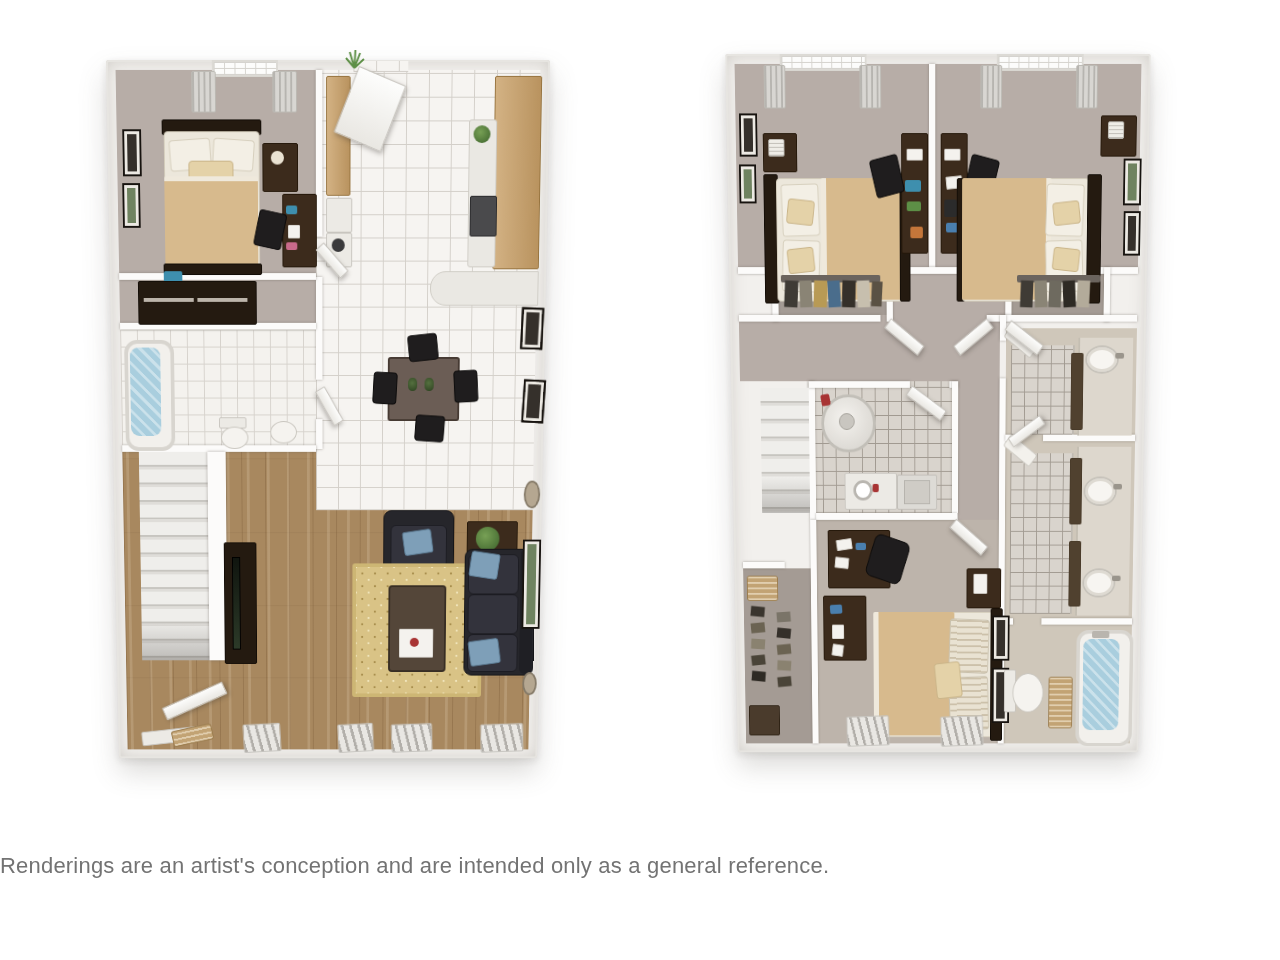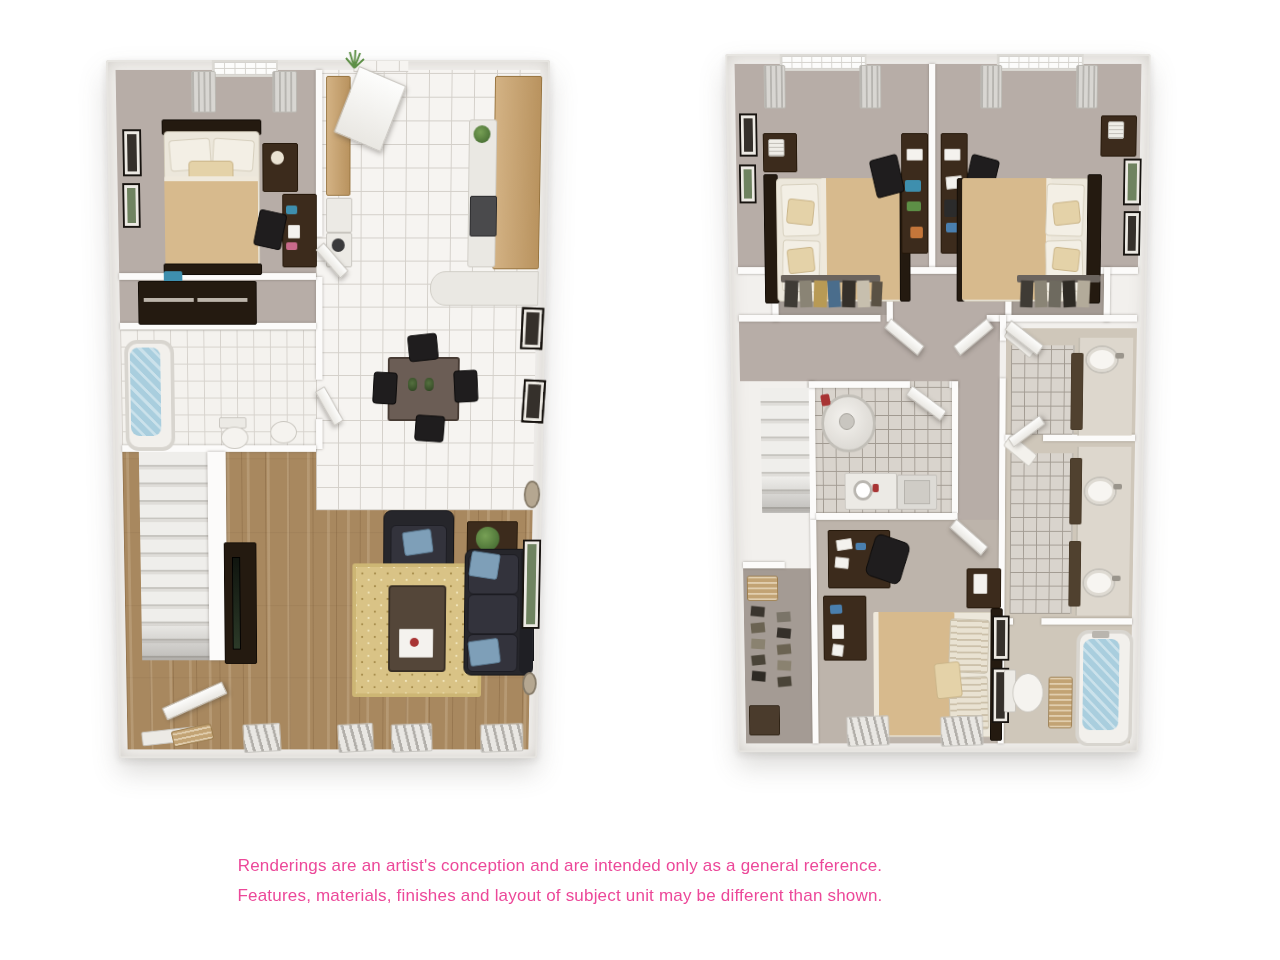--- a/index.html
+++ b/index.html
@@ -98,22 +98,22 @@
         repeating-linear-gradient(0deg,rgba(255,248,232,.5) 0 2px,transparent 2px 6px)}
   .drawers{background:#50412f;border:1px solid #32261734;border-radius:2px}
   .towel{background:#f3f1ec;border:1px solid #cfccc5;border-radius:3px}
   .rod{background:#6b645e;border-radius:2px}
   .lamp{background:#eae2d2;border:2px solid #3c2b1c;border-radius:50%}
   .lamp-sq{background:#efede7;border:1px solid #b9b6af;border-radius:2px;background-image:
         repeating-linear-gradient(0deg,rgba(150,145,138,.5) 0 1px,transparent 1px 4px)}
   .glass-r{border-right:2px solid #bfbab2}
 
   
-  .disclaimer{position:absolute;left:0;top:851px;width:1120px;text-align:center;
-        color:#ec4899;font-size:17px;line-height:30px;letter-spacing:.2px}
+  .disclaimer{position:absolute;left:0;top:851px;width:1120px;
+        color:#737373;font-size:22px;line-height:30px;letter-spacing:.2px}
   .disclaimer p{margin:0}
 </style>
 </head>
 <body>
 
 <div class="canvas">
 
   <section class="plan plan-first">
 
     <i class="f wood" style="left:10px;top:404px;width:450px;height:331px"></i>
@@ -394,15 +394,14 @@
     <i class="f white-app" style="left:312px;top:652px;width:12px;height:46px"></i>
     <i class="f toilet-b" style="left:322px;top:656px;width:34px;height:42px"></i>
     <i class="f basket" style="left:364px;top:660px;width:26px;height:56px"></i>
     <i class="f tub" style="left:396px;top:608px;width:58px;height:122px"></i>
     <i class="f water" style="left:404px;top:618px;width:42px;height:102px"></i>
     <i class="f" style="left:414px;top:609px;width:20px;height:8px;background:#b9b5ae;border-radius:2px"></i>
   </section>
 
   <footer class="disclaimer">
     <p>Renderings are an artist's conception and are intended only as a general reference.</p>
-    <p>Features, materials, finishes and layout of subject unit may be different than shown.</p>
   </footer>
 </div>
 
 </body></html>

